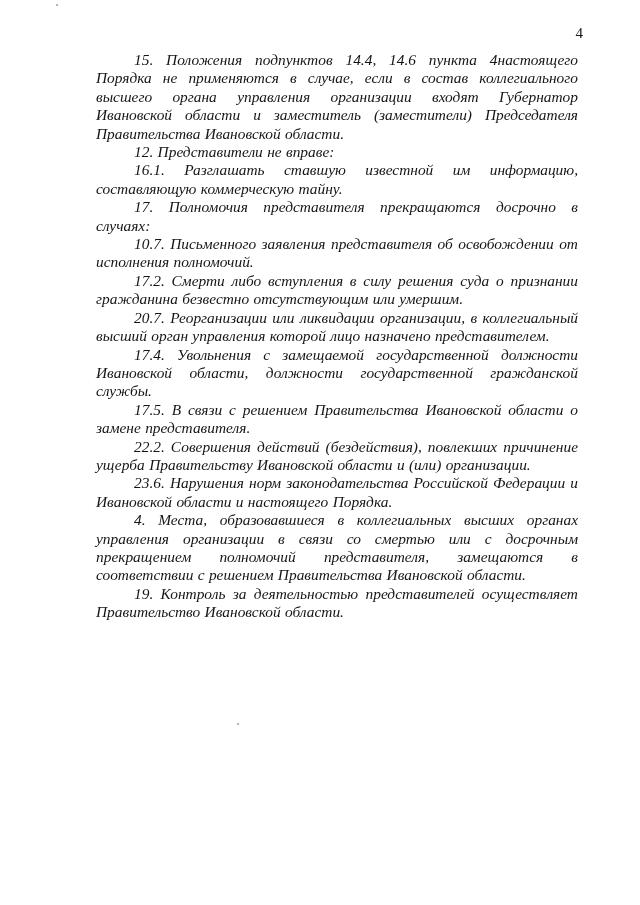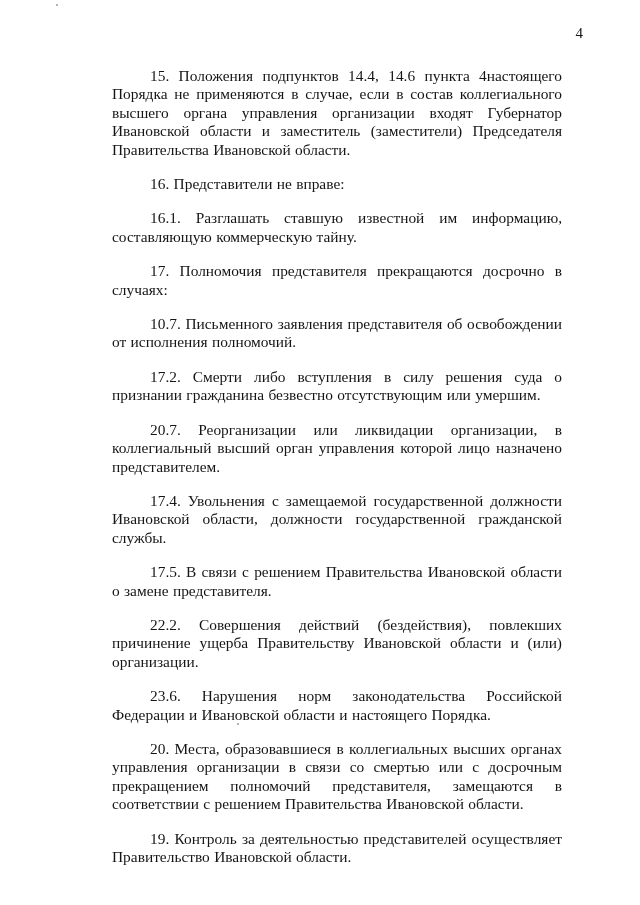--- a/index.html
+++ b/index.html
@@ -25,50 +25,51 @@
   }
   .body-text {
     position: absolute;
     top: 51px;
     left: 96px;
     width: 482px;
     font-size: 15.4px;
     line-height: 18.4px;
   }
   .body-text p {
-    margin: 16px;
+    margin: 0;
     padding: 0;
     text-indent: 38px;
     text-align: justify;
     text-align-last: left;
     word-spacing: 0.5px;
+    font-style: italic;
   }
   .speck {
     position: absolute;
     background: #9a9a9a;
     border-radius: 50%;
   }
   .speck-1 { left: 56px; top: 4px; width: 2px; height: 2px; }
   .speck-2 { left: 237px; top: 723px; width: 2px; height: 2px; }
 </style>
 </head>
 <body>
 
 <div class="page">
   <span class="speck speck-1"></span>
   <div class="page-number">4</div>
   <div class="body-text" id="paragraphs">
       <p>15. Положения подпунктов 14.4, 14.6 пункта 4настоящего Порядка не применяются в случае, если в состав коллегиального высшего органа управления организации входят Губернатор Ивановской области и заместитель (заместители) Председателя Правительства Ивановской области.</p>
-      <p>16. Представители не вправе:</p>
+      <p>12. Представители не вправе:</p>
       <p>16.1. Разглашать ставшую известной им информацию, составляющую коммерческую тайну.</p>
       <p>17. Полномочия представителя прекращаются досрочно в случаях:</p>
       <p>10.7. Письменного заявления представителя об освобождении от исполнения полномочий.</p>
       <p>17.2. Смерти либо вступления в силу решения суда о признании гражданина безвестно отсутствующим или умершим.</p>
       <p>20.7. Реорганизации или ликвидации организации, в коллегиальный высший орган управления которой лицо назначено представителем.</p>
       <p>17.4. Увольнения с замещаемой государственной должности Ивановской области, должности государственной гражданской службы.</p>
       <p>17.5. В связи с решением Правительства Ивановской области о замене представителя.</p>
       <p>22.2. Совершения действий (бездействия), повлекших причинение ущерба Правительству Ивановской области и (или) организации.</p>
       <p>23.6. Нарушения норм законодательства Российской Федерации и Ивановской области и настоящего Порядка.</p>
-      <p>20. Места, образовавшиеся в коллегиальных высших органах управления организации в связи со смертью или с досрочным прекращением полномочий представителя, замещаются в соответствии с решением Правительства Ивановской области.</p>
+      <p>4. Места, образовавшиеся в коллегиальных высших органах управления организации в связи со смертью или с досрочным прекращением полномочий представителя, замещаются в соответствии с решением Правительства Ивановской области.</p>
       <p>19. Контроль за деятельностью представителей осуществляет Правительство Ивановской области.</p>
     </div>
   <span class="speck speck-2"></span>
 </div>
 
 </body></html>

